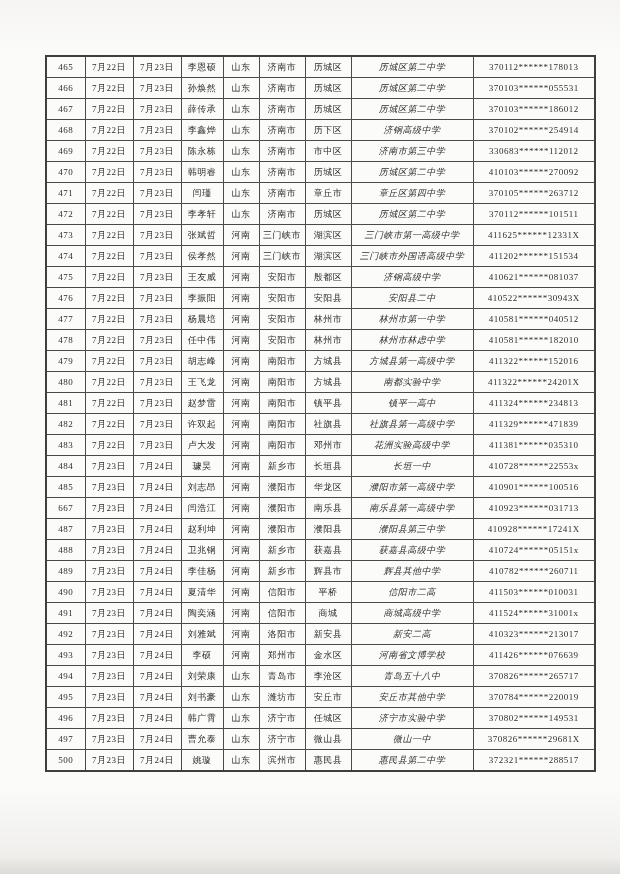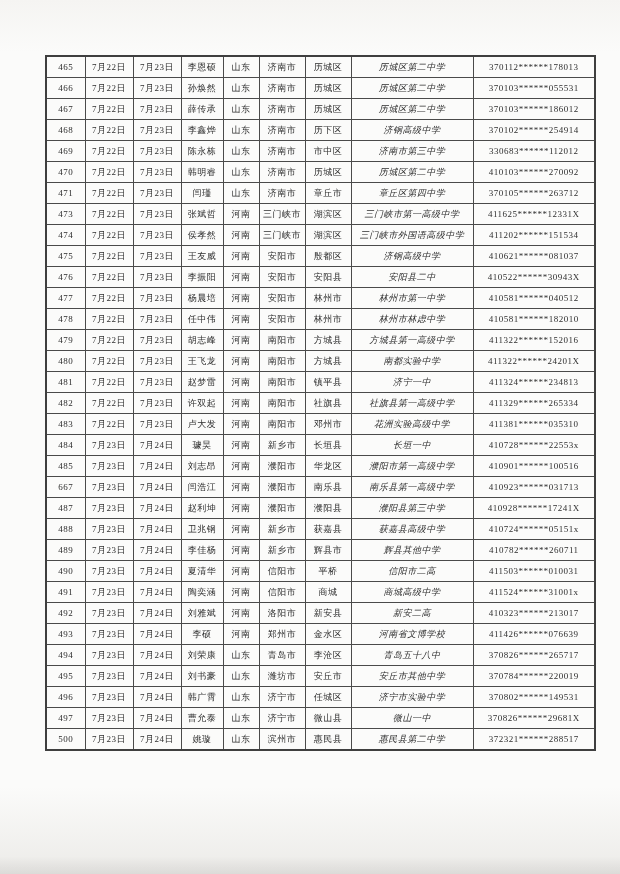--- a/index.html
+++ b/index.html
@@ -131,20 +131,31 @@
           <td class="c-date">7月22日</td>
           <td class="c-date">7月23日</td>
           <td class="c-name">闫瑾</td>
           <td class="c-prov">山东</td>
           <td class="c-city">济南市</td>
           <td class="c-dist">章丘市</td>
           <td class="c-school">章丘区第四中学</td>
           <td class="c-id">370105******263712</td>
         </tr>
         <tr>
+          <td class="c-no">472</td>
+          <td class="c-date">7月22日</td>
+          <td class="c-date">7月23日</td>
+          <td class="c-name">李孝轩</td>
+          <td class="c-prov">山东</td>
+          <td class="c-city">济南市</td>
+          <td class="c-dist">历城区</td>
+          <td class="c-school">历城区第二中学</td>
+          <td class="c-id">370112******101511</td>
+        </tr>
+        <tr>
           <td class="c-no">473</td>
           <td class="c-date">7月22日</td>
           <td class="c-date">7月23日</td>
           <td class="c-name">张斌哲</td>
           <td class="c-prov">河南</td>
           <td class="c-city">三门峡市</td>
           <td class="c-dist">湖滨区</td>
           <td class="c-school">三门峡市第一高级中学</td>
           <td class="c-id">411625******12331X</td>
         </tr>
@@ -226,33 +237,33 @@
           <td class="c-id">411322******24201X</td>
         </tr>
         <tr>
           <td class="c-no">481</td>
           <td class="c-date">7月22日</td>
           <td class="c-date">7月23日</td>
           <td class="c-name">赵梦雷</td>
           <td class="c-prov">河南</td>
           <td class="c-city">南阳市</td>
           <td class="c-dist">镇平县</td>
-          <td class="c-school">济宁一中</td>
+          <td class="c-school">镇平一高中</td>
           <td class="c-id">411324******234813</td>
         </tr>
         <tr>
           <td class="c-no">482</td>
           <td class="c-date">7月22日</td>
           <td class="c-date">7月23日</td>
           <td class="c-name">许双起</td>
           <td class="c-prov">河南</td>
           <td class="c-city">南阳市</td>
           <td class="c-dist">社旗县</td>
           <td class="c-school">社旗县第一高级中学</td>
-          <td class="c-id">411329******265334</td>
+          <td class="c-id">411329******471839</td>
         </tr>
         <tr>
           <td class="c-no">483</td>
           <td class="c-date">7月22日</td>
           <td class="c-date">7月23日</td>
           <td class="c-name">卢大发</td>
           <td class="c-prov">河南</td>
           <td class="c-city">南阳市</td>
           <td class="c-dist">邓州市</td>
           <td class="c-school">花洲实验高级中学</td>

